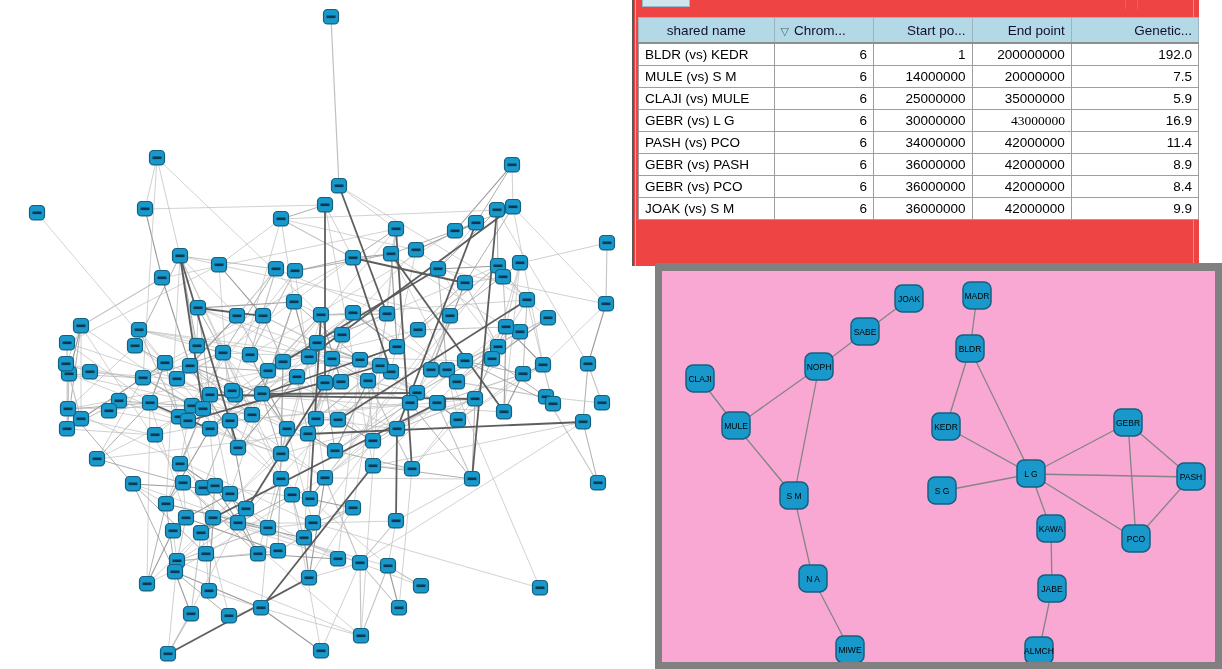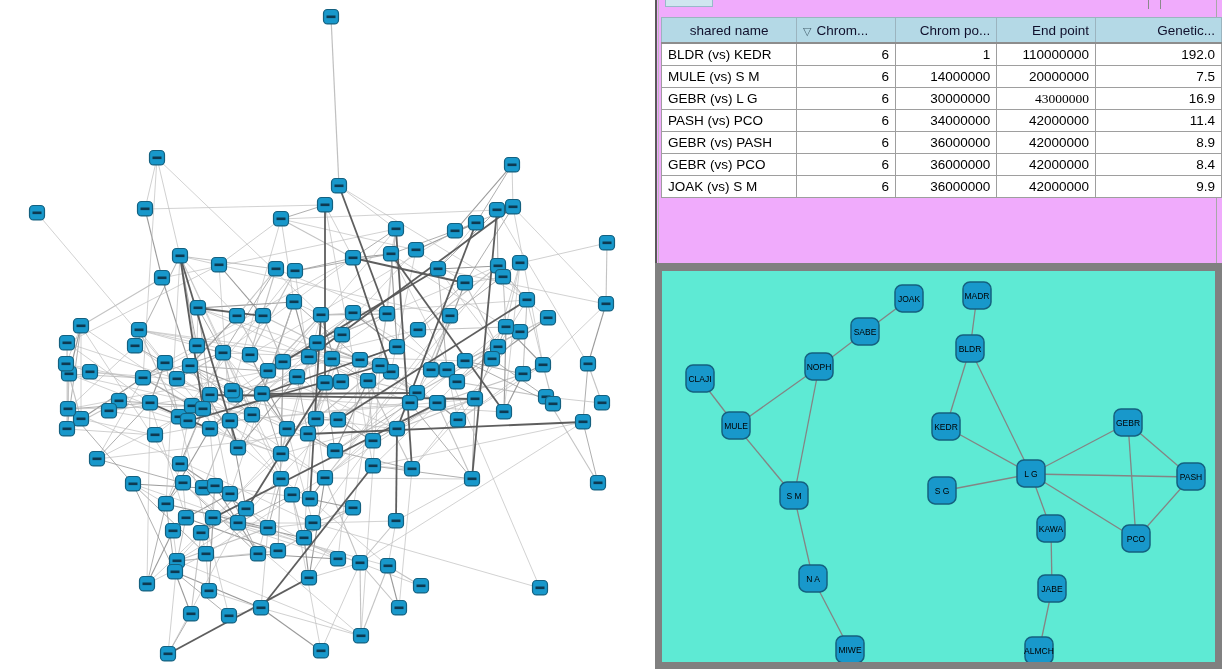--- a/index.html
+++ b/index.html
@@ -1,39 +1,39 @@
 <!DOCTYPE html>
 <html><head>
 <meta charset="utf-8">
 <style>
   html,body{margin:0;padding:0;background:#fff;}
   #app{position:relative;width:1222px;height:669px;overflow:hidden;background:#ffffff;
        font-family:"Liberation Sans", sans-serif;}
   
   #left-panel{position:absolute;left:0;top:0;width:655px;height:669px;background:#fff;}
   
-  #table-panel{position:absolute;left:655px;top:0;width:567px;height:266px;background:#f0abfc;}
+  #table-panel{position:absolute;left:632px;top:0;width:567px;height:266px;background:#ef4444;}
   #table-left-line{position:absolute;left:0;top:0;width:2px;height:266px;background:#5a5a5a;}
   #table-left-line2{position:absolute;left:3px;top:0;width:1px;height:266px;background:#bcbcbc;}
   #tab-fragment{position:absolute;left:10px;top:0;width:46px;height:6px;background:#cfe6ef;
       border:1px solid #98b9c9;border-top:none;}
   .vline-frag{position:absolute;top:0;width:1px;height:9px;background:#8a8a8a;}
   #table-right-line{position:absolute;left:561px;top:0;width:1px;height:266px;background:#a8a8a8;}
   #tbl{position:absolute;left:6px;top:17px;border-collapse:collapse;table-layout:fixed;
        font-size:13.5px;color:#000;}
   #tbl th{height:24px;background:#b4d9e6;color:#10102c;font-weight:normal;
       border:1px solid #9bb4bf;border-bottom:2px solid #8d8d8d;padding:0 6px;
       overflow:hidden;white-space:nowrap;}
   #tbl td{height:21px;border:1px solid #9e9e9e;padding:0 6px;background:#fff;
       overflow:hidden;white-space:nowrap;}
   .sort-glyph{font-size:11px;color:#44606e;margin-right:5px;}
   
   #net-panel{position:absolute;left:655px;top:263px;width:567px;height:406px;
       background:#808080;box-sizing:border-box;}
-  #net-inner{position:absolute;left:7px;top:8px;width:553px;height:391px;background:#5eead4;}
+  #net-inner{position:absolute;left:7px;top:8px;width:553px;height:391px;background:#f9a8d4;}
   svg{display:block;}
 </style>
 </head>
 <body>
 <div id="app">
 
   <div id="left-panel">
     <svg id="left-svg" width="655" height="669">
         <line x1="331" y1="17" x2="339" y2="186" stroke="#bdbdbd" stroke-width="1.2" stroke-opacity="0.95"></line>
         <line x1="157" y1="158" x2="180" y2="256" stroke="#bdbdbd" stroke-width="0.8" stroke-opacity="0.9"></line>
@@ -823,39 +823,46 @@
     <div id="table-left-line2"></div>
     <div id="tab-fragment"></div>
     <div class="vline-frag" style="left:493px"></div>
     <div class="vline-frag" style="left:505px"></div>
     <div id="table-right-line"></div>
     <table id="tbl">
       <thead>
           <tr id="tbl-head-row">
             <th style="width: 130px; text-align: center;"><span>shared name</span></th>
             <th style="width: 95px; text-align: left;"><span class="sort-glyph">▽</span><span>Chrom...</span></th>
-            <th style="width: 96px; text-align: right;"><span>Chrom po...</span></th>
+            <th style="width: 96px; text-align: right;"><span>Start po...</span></th>
             <th style="width: 94px; text-align: right;"><span>End point</span></th>
             <th style="width: 137px; text-align: right;"><span>Genetic...</span></th>
           </tr>
         </thead>
       <tbody id="tbl-body">
           <tr>
             <td style="text-align: left; margin-left: 24px;">BLDR (vs) KEDR</td>
             <td style="text-align: right;">6</td>
             <td style="text-align: right;">1</td>
-            <td style="text-align: right;">110000000</td>
+            <td style="text-align: right;">200000000</td>
             <td style="text-align: right;">192.0</td>
           </tr>
           <tr>
             <td style="text-align: left;">MULE (vs) S M</td>
             <td style="text-align: right;">6</td>
             <td style="text-align: right;">14000000</td>
             <td style="text-align: right;">20000000</td>
             <td style="text-align: right;">7.5</td>
+          </tr>
+          <tr>
+            <td style="text-align: left;">CLAJI (vs) MULE</td>
+            <td style="text-align: right;">6</td>
+            <td style="text-align: right;">25000000</td>
+            <td style="text-align: right;">35000000</td>
+            <td style="text-align: right;">5.9</td>
           </tr>
           <tr>
             <td style="text-align: left;">GEBR (vs) L G</td>
             <td style="text-align: right;">6</td>
             <td style="text-align: right;">30000000</td>
             <td style="text-align: right; font-family: Liberation Serif, serif;">43000000</td>
             <td style="text-align: right;">16.9</td>
           </tr>
           <tr>
             <td style="text-align: left;">PASH (vs) PCO</td>

